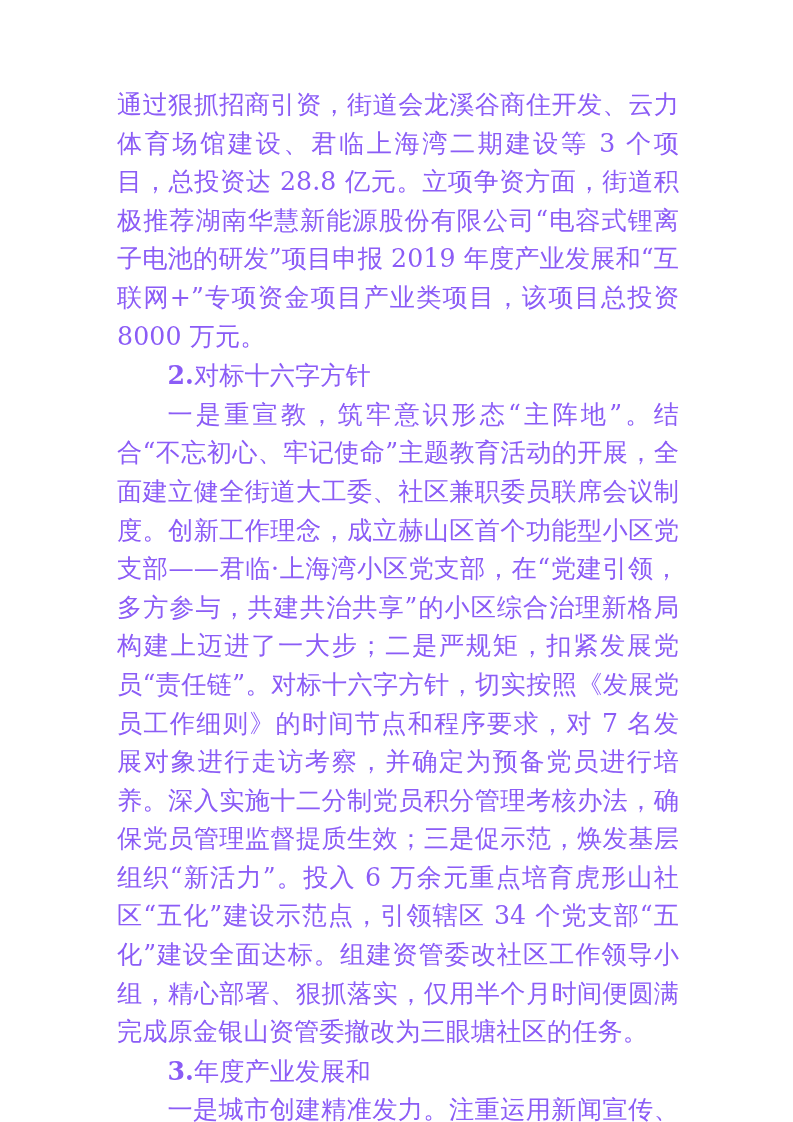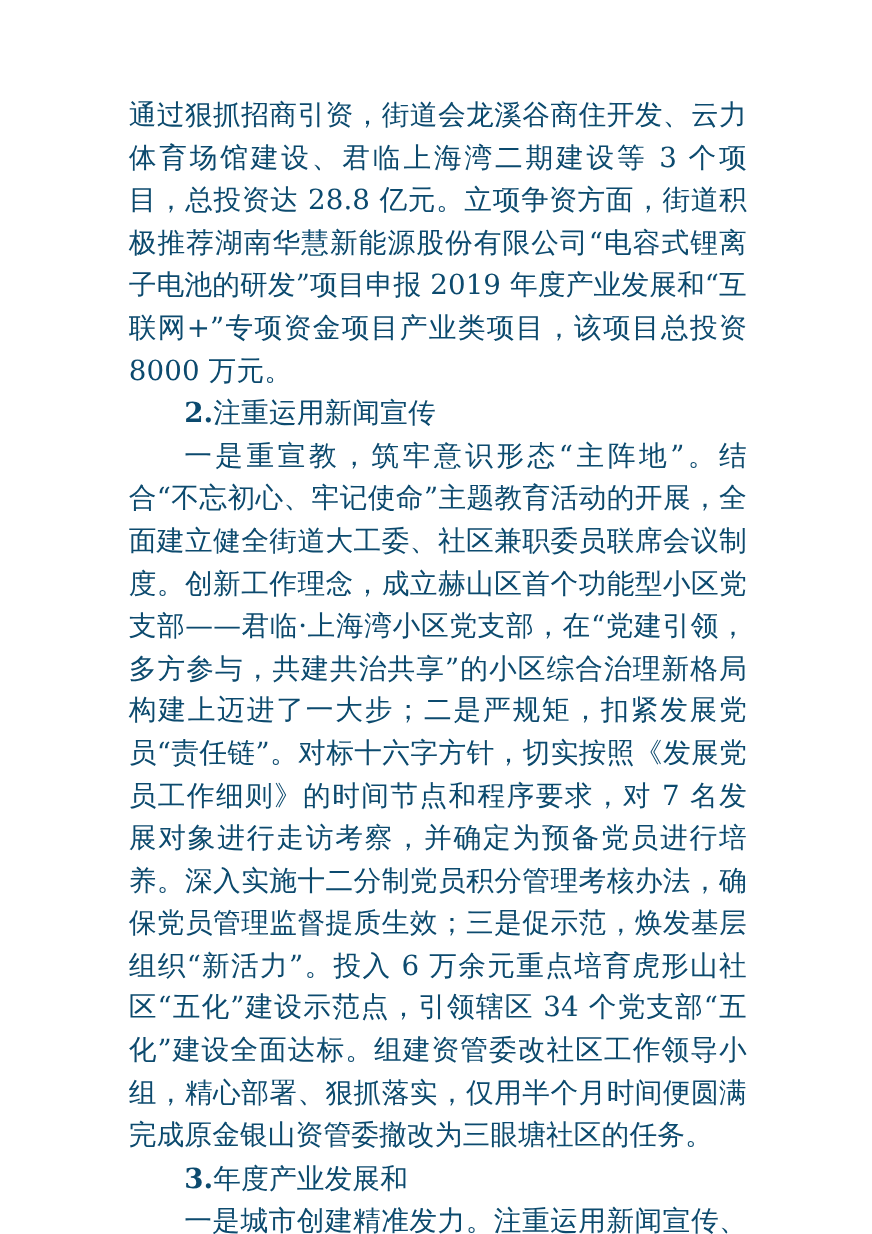--- a/index.html
+++ b/index.html
@@ -52,33 +52,33 @@
     text-align: left;
   }
 
   .para.heading .numlabel {
     font-weight: 700;
     font-family: "DejaVu Serif", "Liberation Serif", serif;
   }
 
   
   .para, .para * {
-    color: #0c4a6e;
+    color: #8b5cf6;
   }
 </style>
 </head>
 <body>
 
 <div class="page">
   <div class="doc-body">
 
     <p class="para">通过狠抓招商引资，街道会龙溪谷商住开发、云力体育场馆建设、君临上海湾二期建设等 3 个项目，总投资达 28.8 亿元。立项争资方面，街道积极推荐湖南华慧新能源股份有限公司“电容式锂离子电池的研发”项目申报 2019 年度产业发展和“互联网+”专项资金项目产业类项目，该项目总投资 8000 万元。</p>
 
     <p class="para heading">
-      <span class="numlabel">2.</span><span>注重运用新闻宣传</span>
+      <span class="numlabel">2.</span><span>对标十六字方针</span>
     </p>
 
     <p class="para indent">一是重宣教，筑牢意识形态“主阵地”。结合“不忘初心、牢记使命”主题教育活动的开展，全面建立健全街道大工委、社区兼职委员联席会议制度。创新工作理念，成立赫山区首个功能型小区党支部——君临·上海湾小区党支部，在“党建引领，多方参与，共建共治共享”的小区综合治理新格局构建上迈进了一大步；二是严规矩，扣紧发展党员“责任链”。对标十六字方针，切实按照《发展党员工作细则》的时间节点和程序要求，对 7 名发展对象进行走访考察，并确定为预备党员进行培养。深入实施十二分制党员积分管理考核办法，确保党员管理监督提质生效；三是促示范，焕发基层组织“新活力”。投入 6 万余元重点培育虎形山社区“五化”建设示范点，引领辖区 34 个党支部“五化”建设全面达标。组建资管委改社区工作领导小组，精心部署、狠抓落实，仅用半个月时间便圆满完成原金银山资管委撤改为三眼塘社区的任务。</p>
 
     <p class="para heading">
       <span class="numlabel">3.</span><span>年度产业发展和</span>
     </p>
 
     <p class="para indent">一是城市创建精准发力。注重运用新闻宣传、网络宣传</p>
 

